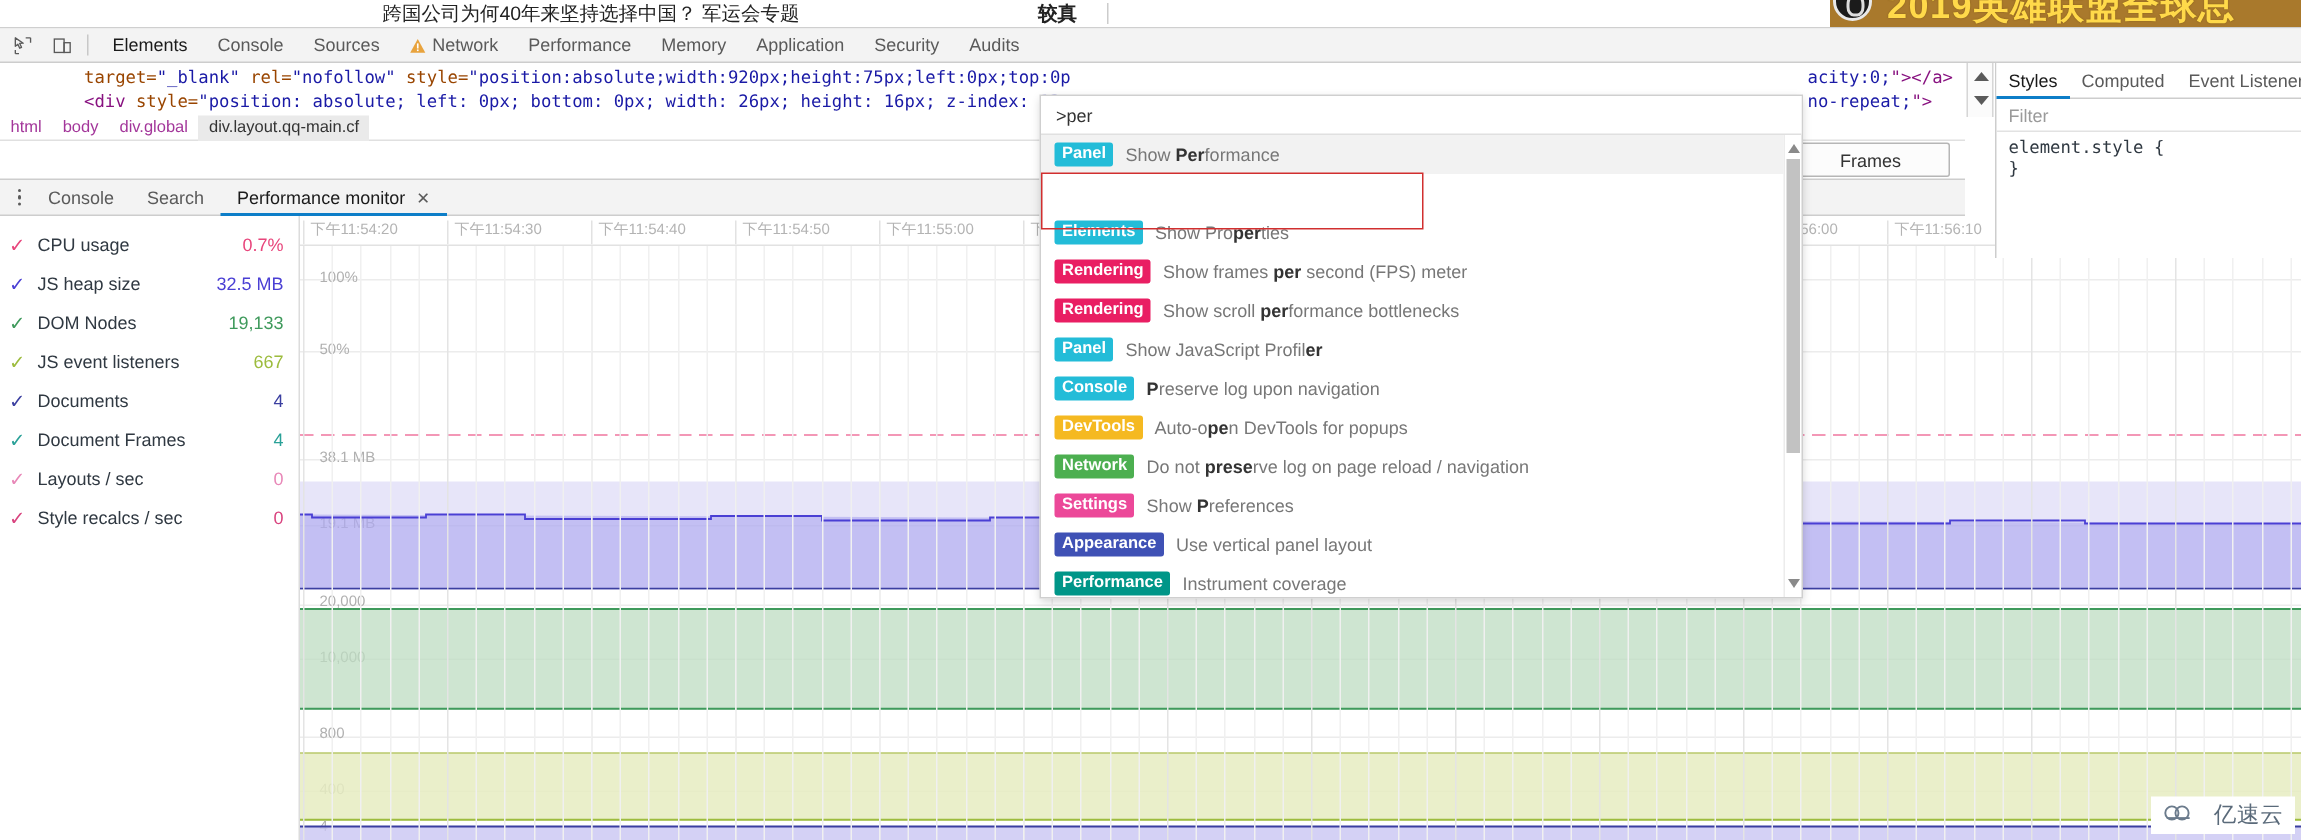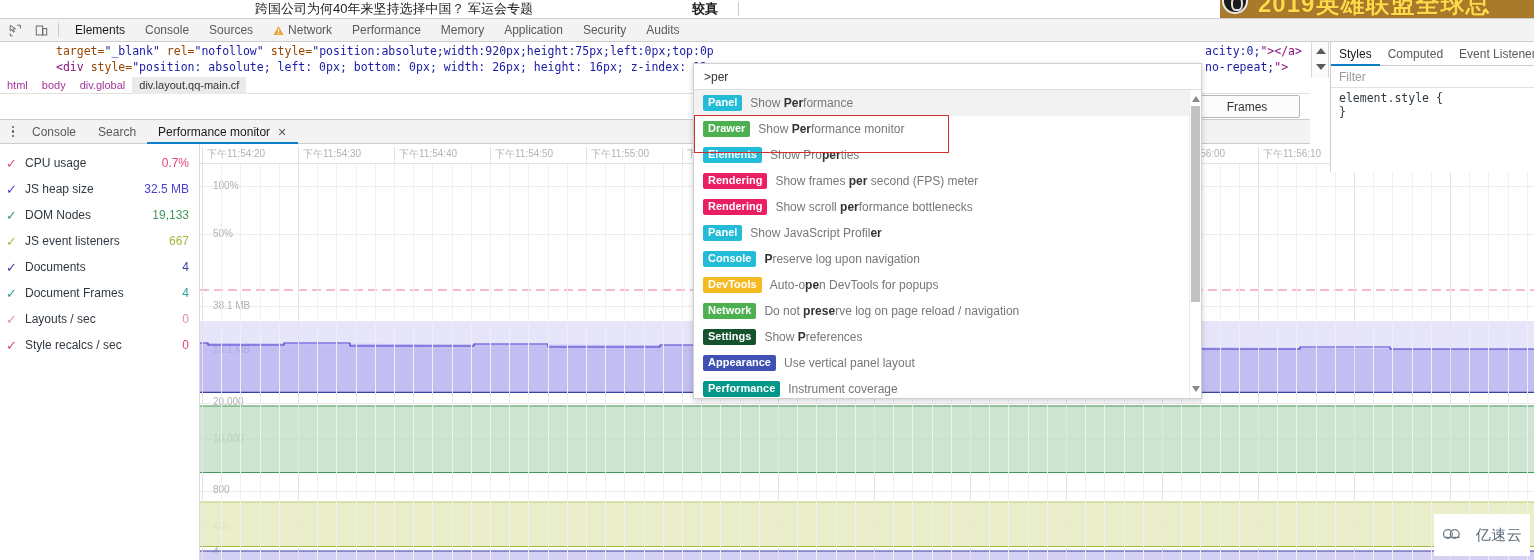--- a/index.html
+++ b/index.html
@@ -233,21 +233,21 @@
   .st-tabs { height:24px; display:flex; align-items:center; border-bottom:1px solid #cdcdcd; background:#fff;}
   .st-tab { height:24px;line-height:24px;padding:0 8px;font-size:12px;color:#5a5a5a;cursor:pointer;position:relative;white-space:nowrap;}
   .st-tab.sel { color:#1a1a1a; }
   .st-tab.sel::after { content:""; position:absolute;left:0;bottom:0;width:100%;height:2px;background:#0d7ec8;}
   .st-filter { height:22px; border-bottom:1px solid #e2e2e2; display:flex; align-items:center; padding-left:8px;
                font-size:12px; color:#9a9a9a; }
   .st-code { font-family:"DejaVu Sans Mono", monospace; font-size:11.5px; color:#303942; padding:3px 0 0 8px; line-height:14px;}
 
   
   .watermark {
-    position:absolute; right:4px; bottom:4px; width:96px; height:42px;
+    position:absolute; right:4px; bottom:4px; width:96px; height:25px;
     background:#fff; display:flex; align-items:center; justify-content:center;
     gap:12px; z-index:50;
   }
   .wm-txt { font-size:15px; color:#5a6a7a; letter-spacing:0.5px; }
 </style>
 </head>
 <body>
 
 <div id="root">
 
@@ -567,24 +567,20 @@
       <div class="pal-list" id="pal-list">
         <div class="pal-scroll">
           <div class="sc-up"></div>
           <div class="pal-thumb"></div>
           <div class="sc-dn"></div>
         </div>
         <div class="pal-item sel" style="position: absolute; left: 0px; right: 12px; top: 0px;">
             <span class="tagpill" style="background: rgb(35, 188, 216);">Panel</span>
             <span class="pal-text">Show <b>Per</b>formance</span>
           </div>
-          <div class="pal-item" style="position: absolute; left: 0px; right: 12px; top: 26px;">
-            <span class="tagpill" style="background: rgb(76, 175, 80);">Drawer</span>
-            <span class="pal-text">Show <b>Per</b>formance monitor</span>
-          </div>
           <div class="pal-item" style="position: absolute; left: 0px; right: 12px; top: 52px;">
             <span class="tagpill" style="background: rgb(35, 188, 216);">Elements</span>
             <span class="pal-text">Show Pro<b>per</b>ties</span>
           </div>
           <div class="pal-item" style="position: absolute; left: 0px; right: 12px; top: 78px;">
             <span class="tagpill" style="background: rgb(233, 30, 99);">Rendering</span>
             <span class="pal-text">Show frames <b>per</b> second (FPS) meter</span>
           </div>
           <div class="pal-item" style="position: absolute; left: 0px; right: 12px; top: 104px;">
             <span class="tagpill" style="background: rgb(233, 30, 99);">Rendering</span>
@@ -600,21 +596,21 @@
           </div>
           <div class="pal-item" style="position: absolute; left: 0px; right: 18px; top: 182px;">
             <span class="tagpill" style="background: rgb(245, 185, 33);">DevTools</span>
             <span class="pal-text">Auto-o<b>pe</b>n DevTools for popups</span>
           </div>
           <div class="pal-item" style="position: absolute; left: 0px; right: 12px; top: 208px;">
             <span class="tagpill" style="background: rgb(76, 175, 80);">Network</span>
             <span class="pal-text">Do not <b>prese</b>rve log on page reload / navigation</span>
           </div>
           <div class="pal-item" style="position: absolute; left: 0px; right: 12px; top: 234px;">
-            <span class="tagpill" style="background: #14532d;">Settings</span>
+            <span class="tagpill" style="background: #ec4899;">Settings</span>
             <span class="pal-text">Show <b>P</b>references</span>
           </div>
           <div class="pal-item" style="position: absolute; left: 0px; right: 12px; top: 260px;">
             <span class="tagpill" style="background: rgb(63, 81, 181);">Appearance</span>
             <span class="pal-text">Use vertical panel layout</span>
           </div>
           <div class="pal-item" style="position: absolute; left: 0px; right: 12px; top: 286px;">
             <span class="tagpill" style="background: rgb(0, 150, 136);">Performance</span>
             <span class="pal-text">Instrument coverage</span>
           </div>

